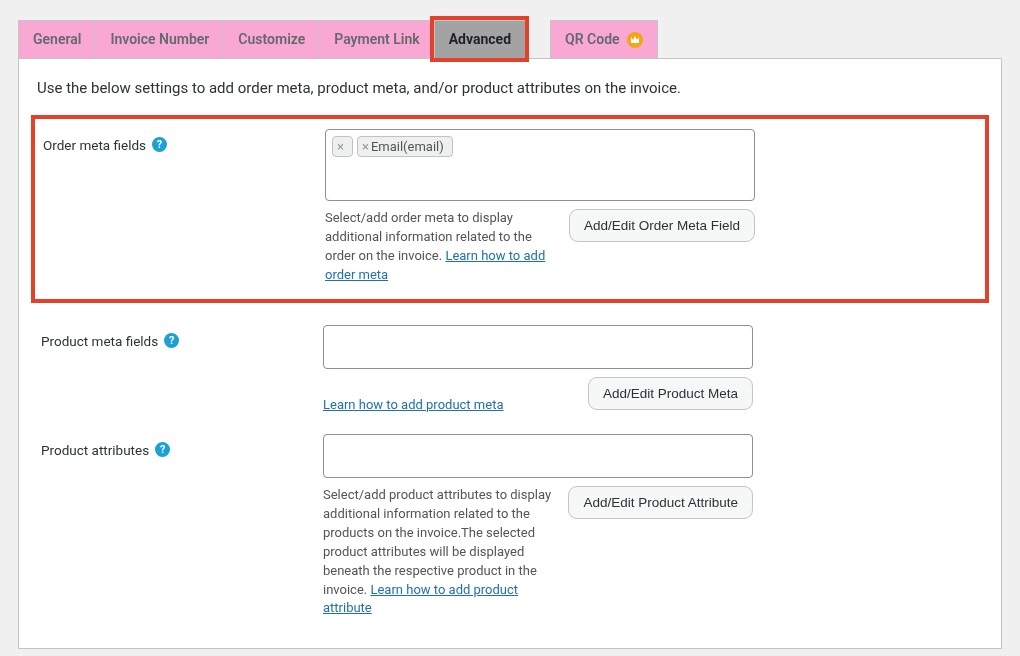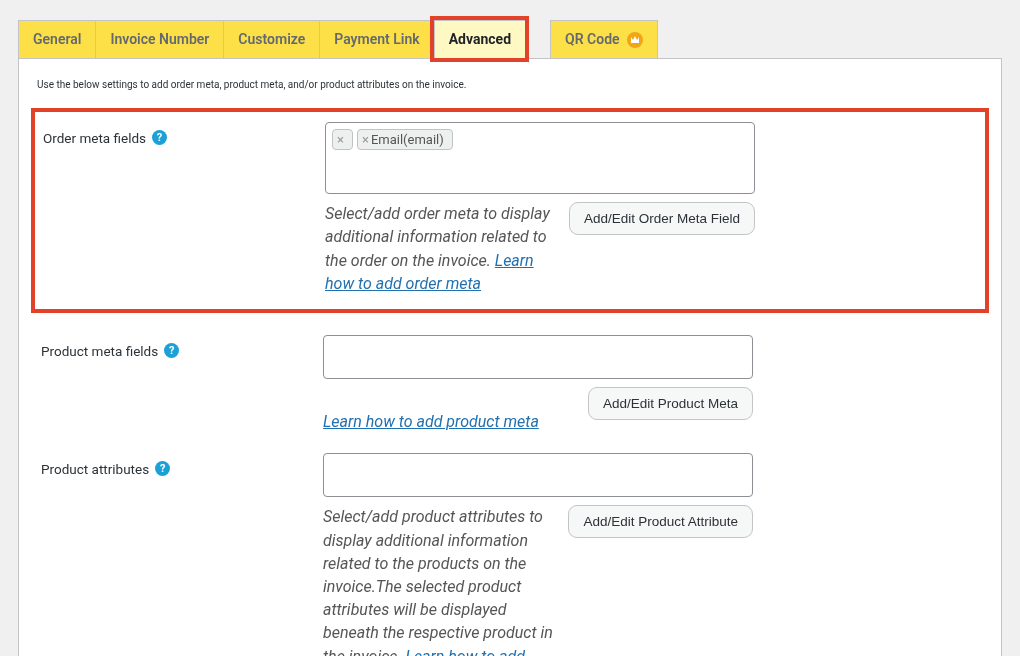--- a/index.html
+++ b/index.html
@@ -13,35 +13,35 @@
       font-size: 13px;
       color: #2c3338;
       padding-top: 20px;
     }
     .tabs {
       display: flex;
       padding-left: 18px;
     }
     .tab {
       padding: 10px 14px;
-      background: #fde047;
+      background: #f9a8d4;
       border: 1px solid #c3c4c7;
       border-right: none;
       border-bottom: none;
       color: #646970;
       font-weight: 600;
       font-size: 14px;
       cursor: pointer;
     }
     .tab:last-child {
       border-right: 1px solid #c3c4c7;
       margin-left: 25px;
     }
     .tab.active {
-      background: #fef9c3;
+      background: #a3a3a3;
       color: #1d2327;
       font-weight: 700;
       box-shadow: 0 0 0 4px #e2422a;
       z-index: 2;
       position: relative;
     }
     .crown-icon {
       display: inline-block;
       width: 16px;
       height: 16px;
@@ -58,21 +58,21 @@
     }
     .panel {
       background: #fff;
       border: 1px solid #c3c4c7;
       margin: 0 18px;
       padding: 0;
     }
     .intro {
       padding: 20px 0 20px 0;
       margin-left: 4px;
-      font-size: 10px;
+      font-size: 15px;
       color: #2c3338;
     }
     .section {
       padding: 10px 0;
       display: flex;
       gap: 2px;
     }
     .section.highlighted {
       box-shadow: 0 0 0 4px #e2422a;
       padding: 10px 8px 14px 8px;
@@ -136,23 +136,22 @@
       color: #555;
       gap: 2px;
     }
     .tag-x {
       color: #999;
       font-size: 13px;
       cursor: pointer;
       font-weight: 400;
     }
     .hint {
-      font-style: italic;
       color: #555;
-      font-size: 16px;
+      font-size: 13px;
       line-height: 1.45;
       margin-top: 6px;
     }
     .hint a {
       color: #2170b0;
       text-decoration: underline;
     }
     .row-after {
       display: flex;
       align-items: flex-start;

